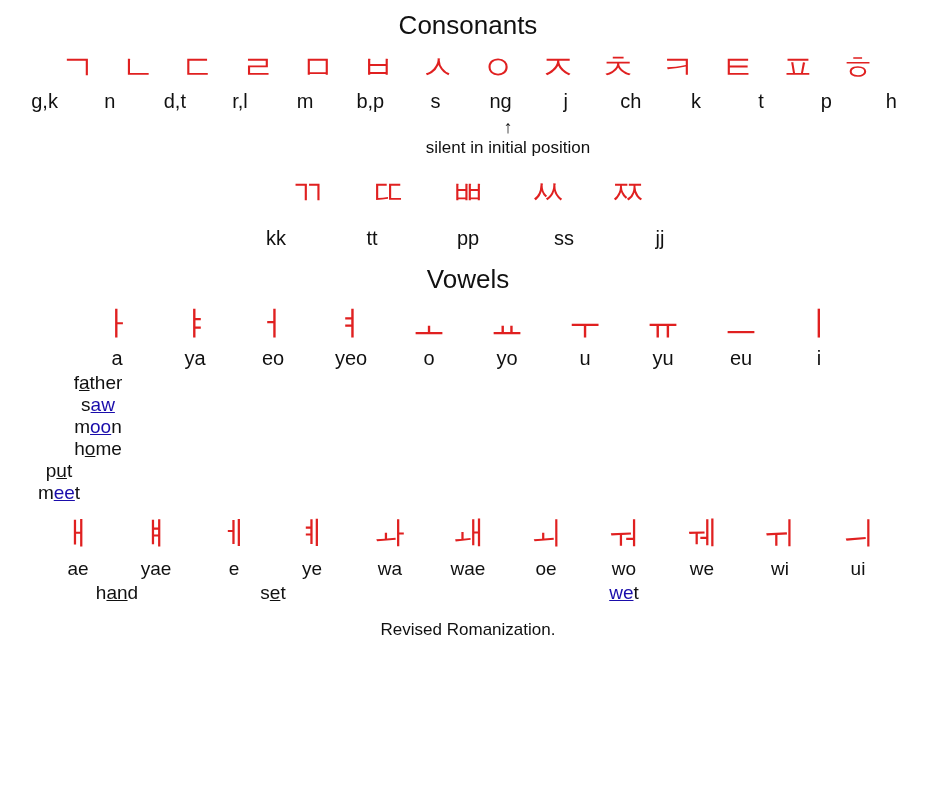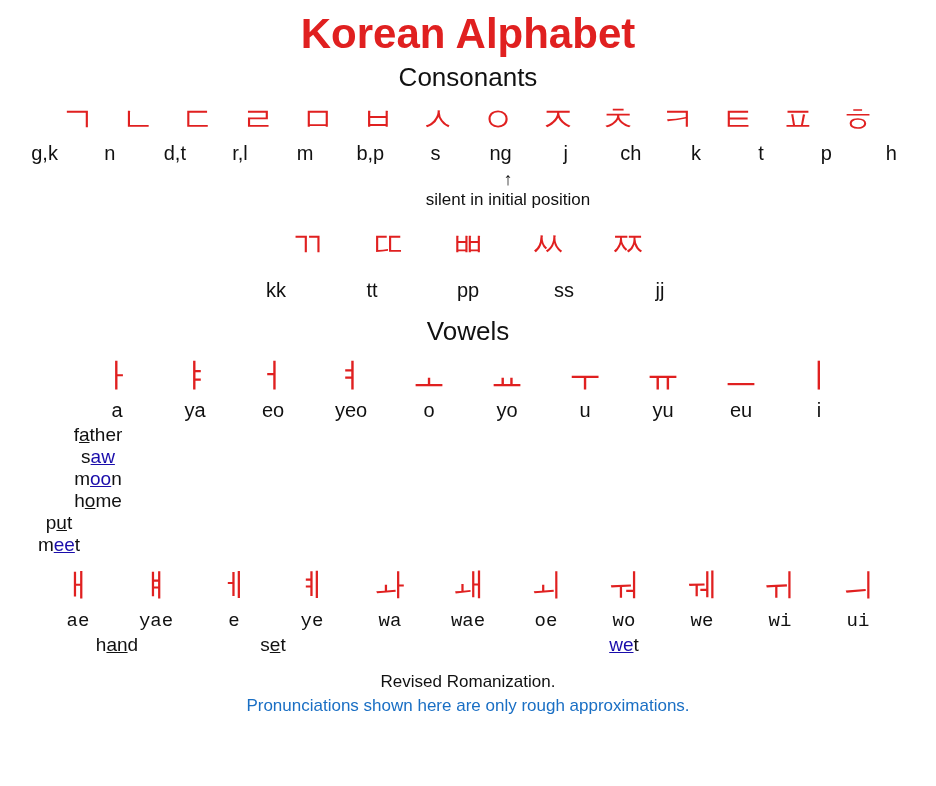--- a/index.html
+++ b/index.html
@@ -150,21 +150,20 @@
       display: flex;
       justify-content: center;
       gap: 0;
       margin-bottom: 2px;
     }
     .row2-roman-char {
       color: #111;
       font-size: 19px;
       width: 78px;
       text-align: center;
-      font-family: Liberation Mono, monospace;
     }
     .row2-example {
       display: flex;
       justify-content: center;
       font-size: 19px;
       color: #111;
       margin-bottom: 8px;
       gap: 0;
       align-items: baseline;
     }
@@ -191,21 +190,20 @@
     }
     .footer-blue {
       color: #1a6fc4;
     }
   </style>
 </head>
 <body>
 
 <div class="container">
 
-  <div class="title">Korean Alphabet</div>
 
   <div class="section-heading">Consonants</div>
 
   <div class="korean-row">
     <span class="korean-char">ㄱ</span>
     <span class="korean-char">ㄴ</span>
     <span class="korean-char">ㄷ</span>
     <span class="korean-char">ㄹ</span>
     <span class="korean-char">ㅁ</span>
     <span class="korean-char">ㅂ</span>
@@ -340,16 +338,15 @@
 
     <span class="row2-ex-item-triple"><span class="link-underline">we</span>t</span>
 
     <span class="row2-ex-item"></span>
 
     <span class="row2-ex-item"></span>
   </div>
 
   <div class="footer">
     <div class="footer-black">Revised Romanization.</div>
-    <div class="footer-blue">Pronunciations shown here are only rough approximations.</div>
   </div>
 
 </div>
 
 </body></html>

